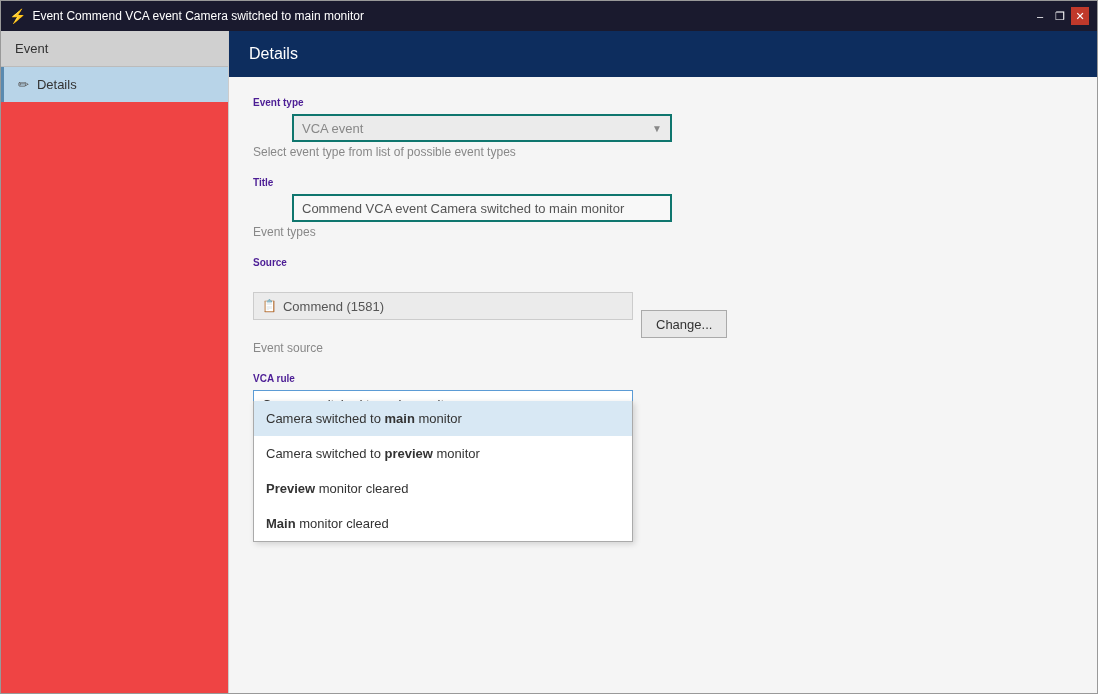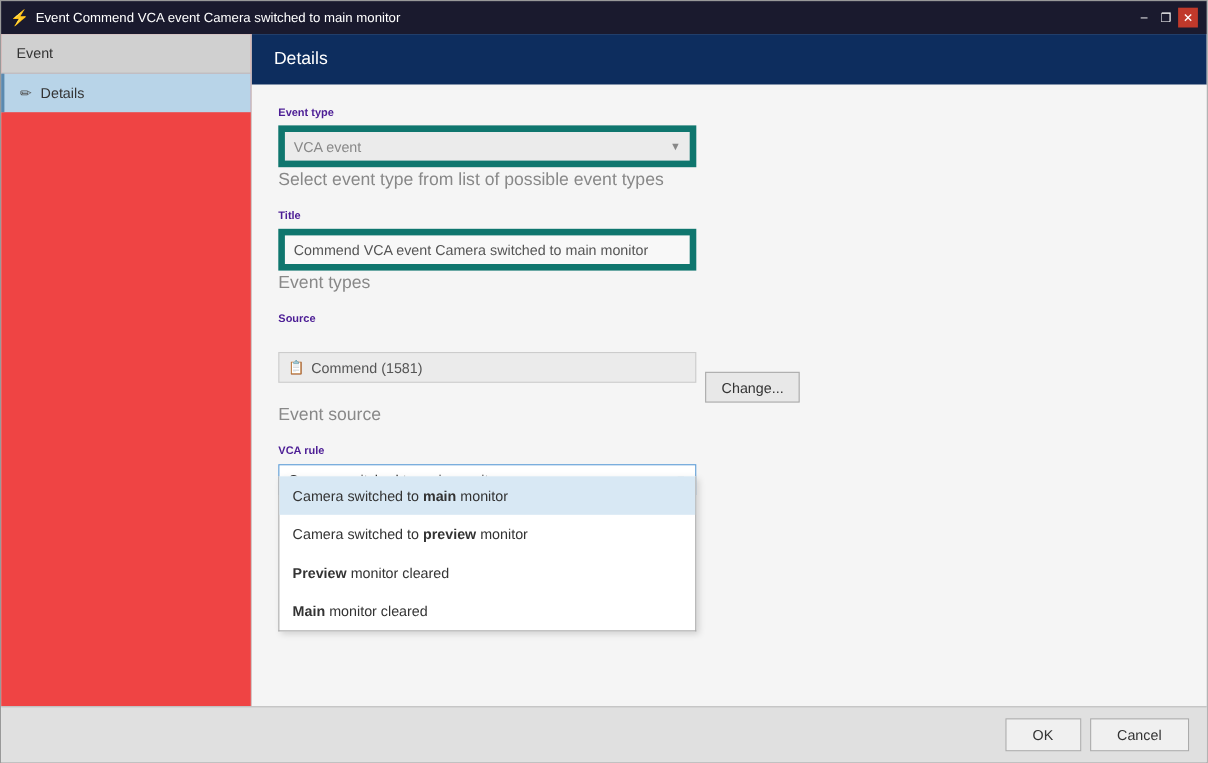--- a/index.html
+++ b/index.html
@@ -129,33 +129,34 @@
     }
 
     .field-label {
       font-size: 10px;
       color: #4c1d95;
       margin-bottom: 6px;
       font-weight: bold;
     }
 
     .field-hint {
-      font-size: 16px;
+      font-size: 12px;
       color: #888;
       margin-top: 3px;
     }
 
     .input-field {
       width: 380px;
       padding: 5px 8px;
-      border: 6px solid #0f766e;
+      border: 2px solid #0f766e;
       background: #f8f8f8;
       color: #555;
       font-size: 13px;
-      height: 38px;
+      height: 28px;
+      margin-left: 39px;
     }
 
     .input-field-disabled {
       background: #ebebeb;
       color: #888;
     }
 
     .source-row {
       display: flex;
       align-items: center;
@@ -343,17 +344,13 @@
             <div class="dropdown-item">
               <strong>Main</strong> monitor cleared
             </div>
           </div>
         </div>
 
       </div>
     </div>
   </div>
 
-  <div class="footer-bar">
-    <button class="footer-btn">OK</button>
-    <button class="footer-btn">Cancel</button>
-  </div>
 </div>
 
 </body></html>

